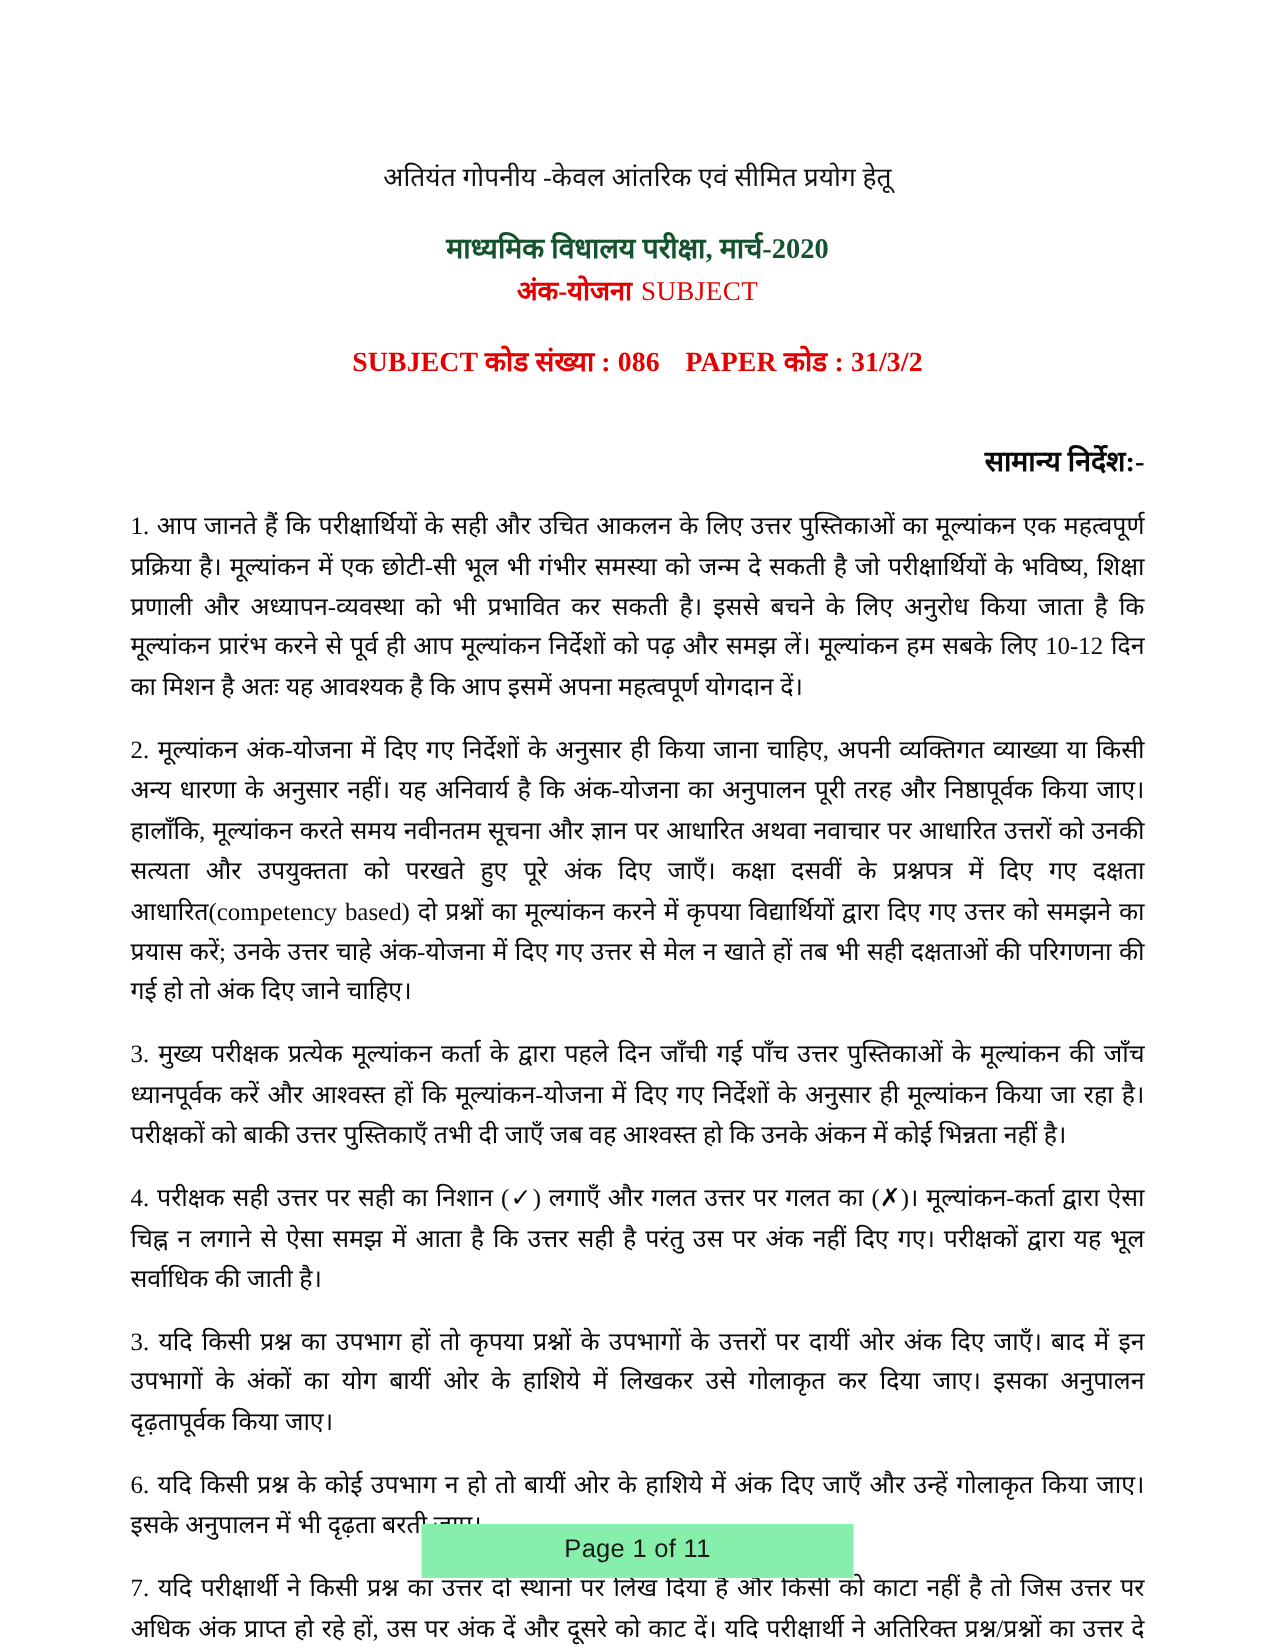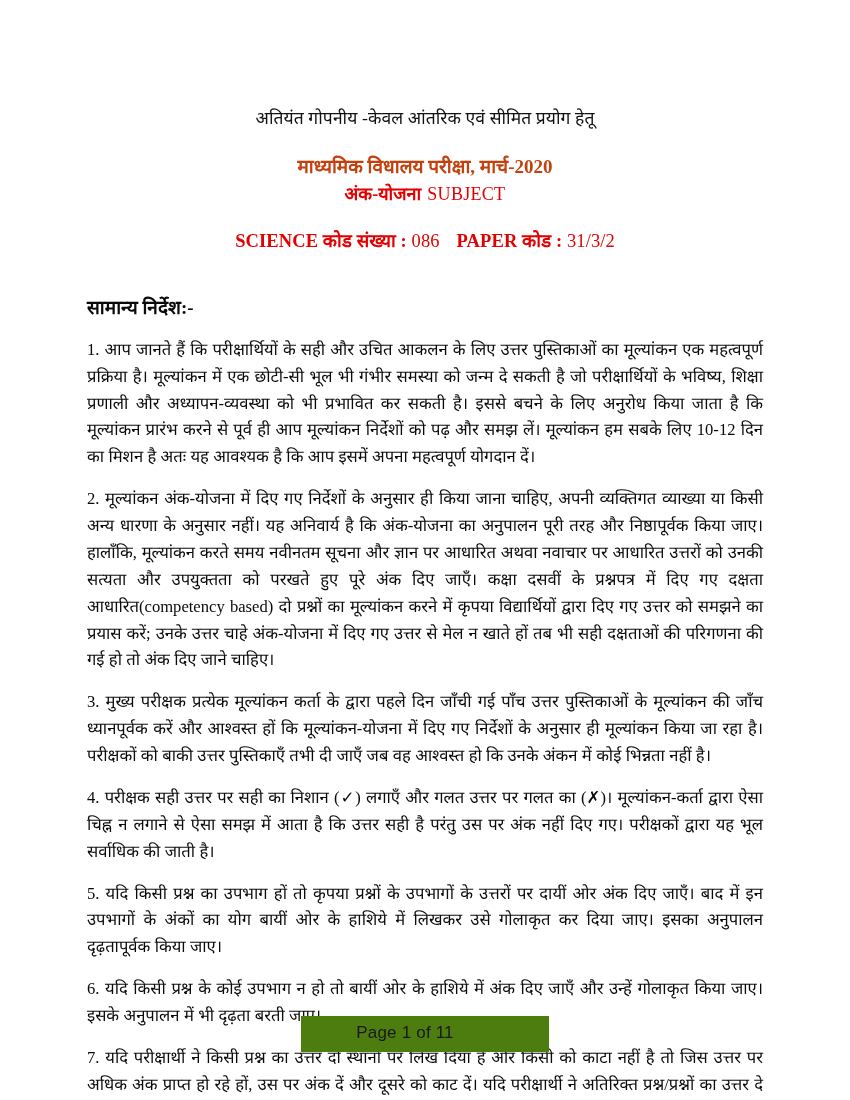--- a/index.html
+++ b/index.html
@@ -35,21 +35,21 @@
   .confidential-line {
     font-size: 17.5px;
     line-height: 1.2;
     color: #111111;
     letter-spacing: 0.1px;
   }
   .exam-title {
     margin-top: 26px;
     font-size: 19px;
     font-weight: bold;
-    color: #c2410c;
+    color: #14532d;
     line-height: 1.25;
   }
   .scheme-title {
     margin-top: 4px;
     font-size: 18px;
     font-weight: bold;
     line-height: 1.3;
   }
   .scheme-title .hin { }
   .scheme-title .eng {
@@ -58,35 +58,36 @@
     letter-spacing: 0.3px;
   }
   .codes-line {
     margin-top: 21px;
     font-size: 18.5px;
     font-weight: bold;
     letter-spacing: 0.1px;
   }
   .codes-line .num {
     font-family: "Liberation Serif", serif;
-    font-weight: normal;
+    font-weight: bold;
   }
   .codes-line .gap { display: inline-block; width: 17px; }
 
   
   .content {
     margin: 0 auto;
     width: 676px;
     padding-top: 44px;
   }
   .section-heading {
     font-size: 19px;
     font-weight: bold;
     margin: 0 0 16px 0;
     line-height: 1.3;
+    text-align: right;
   }
   p.para {
     margin: 0 0 15px 0;
     font-size: 16.6px;
     line-height: 1.62;
     text-align: justify;
     text-justify: inter-word;
     word-spacing: 0.2px;
   }
   p.para b { font-weight: normal; }
@@ -121,39 +122,39 @@
   <div class="header">
     <div class="confidential-line">अतियंत गोपनीय -केवल आंतरिक एवं सीमित प्रयोग हेतू</div>
 
     <div class="exam-title">माध्यमिक विधालय परीक्षा, मार्च-2020</div>
 
     <div class="scheme-title" style="color: rgb(228, 0, 0);">
       <span class="hin">अंक-योजना</span><span class="eng">SUBJECT</span>
     </div>
 
     <div class="codes-line" style="color: rgb(228, 0, 0);">
-      <span>SCIENCE कोड संख्या :</span>
+      <span>SUBJECT कोड संख्या :</span>
       <span class="num">086</span><span class="gap"></span><span>PAPER कोड :</span>
       <span class="num">31/3/2</span>
     </div>
   </div>
 
   <div class="content">
     <div class="section-heading">सामान्य निर्देश:-</div>
 
     <div id="paragraph-host">
         <p class="para"><span>1. आप जानते हैं कि परीक्षार्थियों के सही और उचित आकलन के लिए उत्तर पुस्तिकाओं का मूल्यांकन एक महत्वपूर्ण प्रक्रिया है। मूल्यांकन में एक छोटी-सी भूल भी गंभीर समस्या को जन्म दे सकती है जो परीक्षार्थियों के भविष्य, शिक्षा प्रणाली और अध्यापन-व्यवस्था को भी प्रभावित कर सकती है। इससे बचने के लिए अनुरोध किया जाता है कि मूल्यांकन प्रारंभ करने से पूर्व ही आप मूल्यांकन निर्देशों को </span><b>पढ़ और समझ लें</b><span>। </span><b>मूल्यांकन हम सबके लिए 10-12 दिन का मिशन है अतः यह आवश्यक है कि आप इसमें अपना महत्वपूर्ण योगदान दें।</b></p>
         <p class="para"><span>2. मूल्यांकन अंक-योजना में दिए गए निर्देशों के अनुसार ही किया जाना चाहिए, अपनी व्यक्तिगत व्याख्या या किसी अन्य धारणा के अनुसार नहीं। यह अनिवार्य है कि अंक-योजना का अनुपालन पूरी तरह और निष्ठापूर्वक किया जाए। </span><b>हालाँकि, मूल्यांकन करते समय नवीनतम सूचना और ज्ञान पर आधारित अथवा नवाचार पर आधारित उत्तरों को उनकी सत्यता और उपयुक्तता को परखते हुए पूरे अंक दिए जाएँ। कक्षा दसवीं के प्रश्नपत्र में दिए गए दक्षता आधारित(competency based) दो प्रश्नों का मूल्यांकन करने में कृपया विद्यार्थियों द्वारा दिए गए उत्तर को समझने का प्रयास करें; उनके उत्तर चाहे अंक-योजना में दिए गए उत्तर से मेल न खाते हों तब भी सही दक्षताओं की परिगणना की गई हो तो अंक दिए जाने चाहिए।</b></p>
         <p class="para"><span>3. मुख्य परीक्षक प्रत्येक मूल्यांकन कर्ता के द्वारा पहले दिन जाँची गई पाँच उत्तर पुस्तिकाओं के मूल्यांकन की जाँच ध्यानपूर्वक करें और आश्वस्त हों कि मूल्यांकन-योजना में दिए गए निर्देशों के अनुसार ही मूल्यांकन किया जा रहा है। परीक्षकों को बाकी उत्तर पुस्तिकाएँ तभी दी जाएँ जब वह आश्वस्त हो कि उनके अंकन में कोई भिन्नता नहीं है।</span></p>
         <p class="para"><span>4. परीक्षक सही उत्तर पर सही का निशान (✓) लगाएँ और गलत उत्तर पर गलत का (✗)। मूल्यांकन-कर्ता द्वारा ऐसा चिह्न न लगाने से ऐसा समझ में आता है कि उत्तर सही है परंतु उस पर अंक नहीं दिए गए। परीक्षकों द्वारा यह भूल सर्वाधिक की जाती है।</span></p>
-        <p class="para"><span>5. यदि किसी प्रश्न का उपभाग हों तो कृपया प्रश्नों के उपभागों के उत्तरों पर </span><b>दायीं ओर</b><span> अंक दिए जाएँ। बाद में इन उपभागों के अंकों का योग </span><b>बायीं ओर</b><span> के हाशिये में लिखकर उसे गोलाकृत कर दिया जाए। </span><b>इसका अनुपालन दृढ़तापूर्वक किया जाए।</b></p>
+        <p class="para"><span>3. यदि किसी प्रश्न का उपभाग हों तो कृपया प्रश्नों के उपभागों के उत्तरों पर </span><b>दायीं ओर</b><span> अंक दिए जाएँ। बाद में इन उपभागों के अंकों का योग </span><b>बायीं ओर</b><span> के हाशिये में लिखकर उसे गोलाकृत कर दिया जाए। </span><b>इसका अनुपालन दृढ़तापूर्वक किया जाए।</b></p>
         <p class="para"><span>6. यदि किसी प्रश्न के कोई उपभाग न हो तो बायीं ओर के हाशिये में अंक दिए जाएँ और उन्हें गोलाकृत किया जाए। इसके अनुपालन में भी दृढ़ता बरती जाए।</span></p>
         <p class="para"><span>7. यदि परीक्षार्थी ने किसी प्रश्न का उत्तर दो स्थानों पर लिख दिया है और किसी को काटा नहीं है तो जिस उत्तर पर अधिक अंक प्राप्त हो रहे हों, उस पर अंक दें और दूसरे को काट दें। यदि परीक्षार्थी ने अतिरिक्त प्रश्न/प्रश्नों का उत्तर दे दिया है तो जिन उत्तरों पर अधिक अंक प्राप्त हो रहे हों उन्हें ही स्वीकार करें/ उन्हीं पर अंक दें।</span></p>
       </div>
   </div>
 
   <div class="footer">
-    <div class="footer-band" style="background: #4d7c0f; padding-left: 20px;">
+    <div class="footer-band" style="background: #86efac;">
       <span class="footer-text">Page 1 of 11</span>
     </div>
   </div>
 
 </div>
 
 </body></html>

